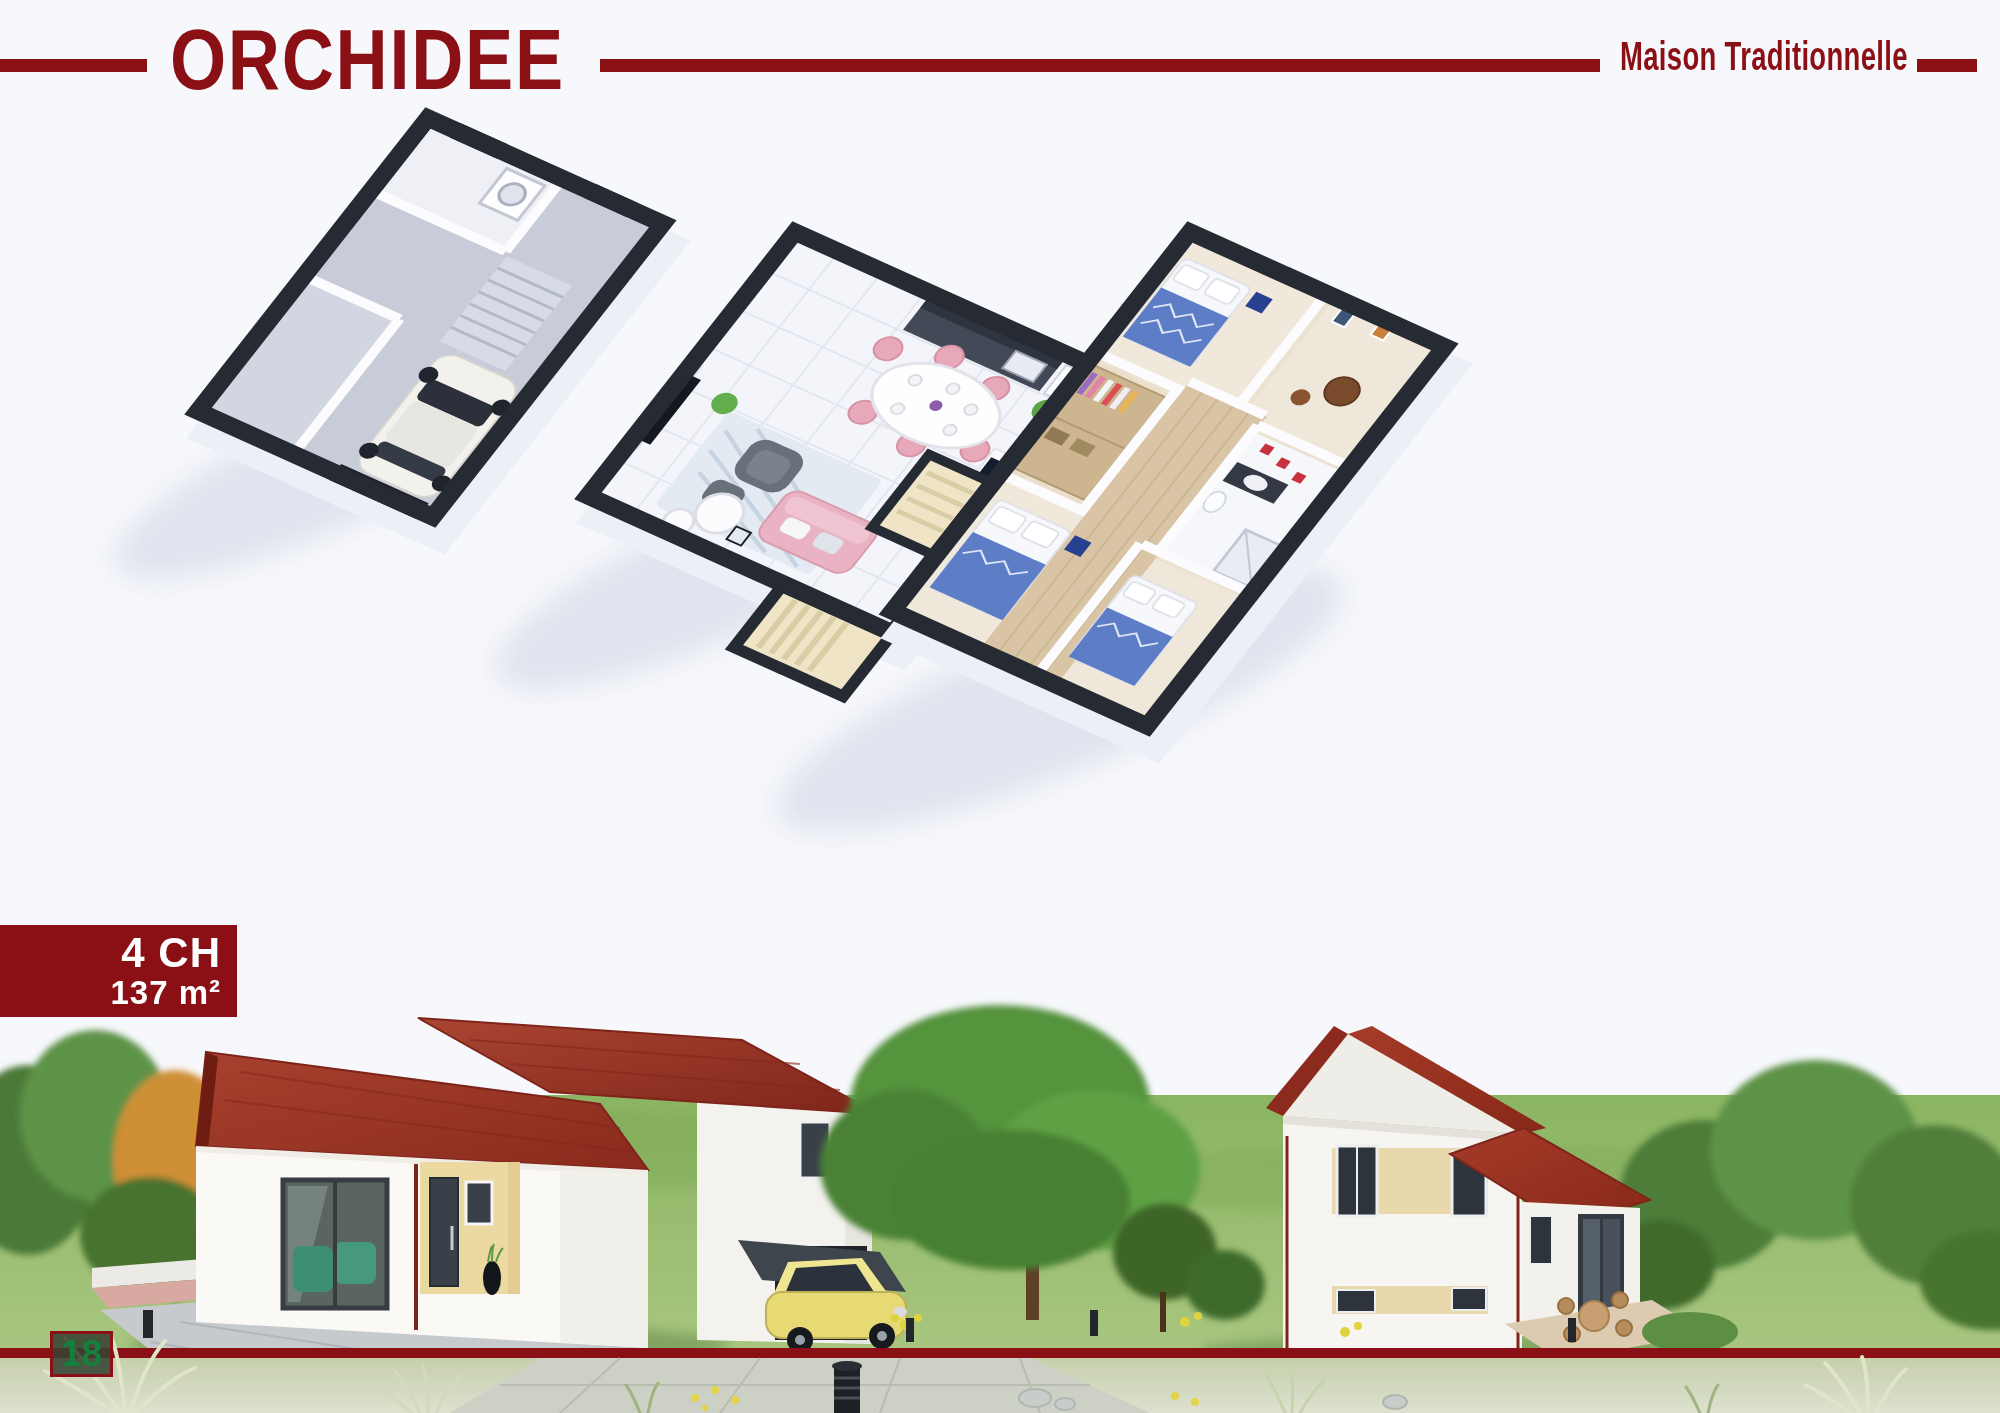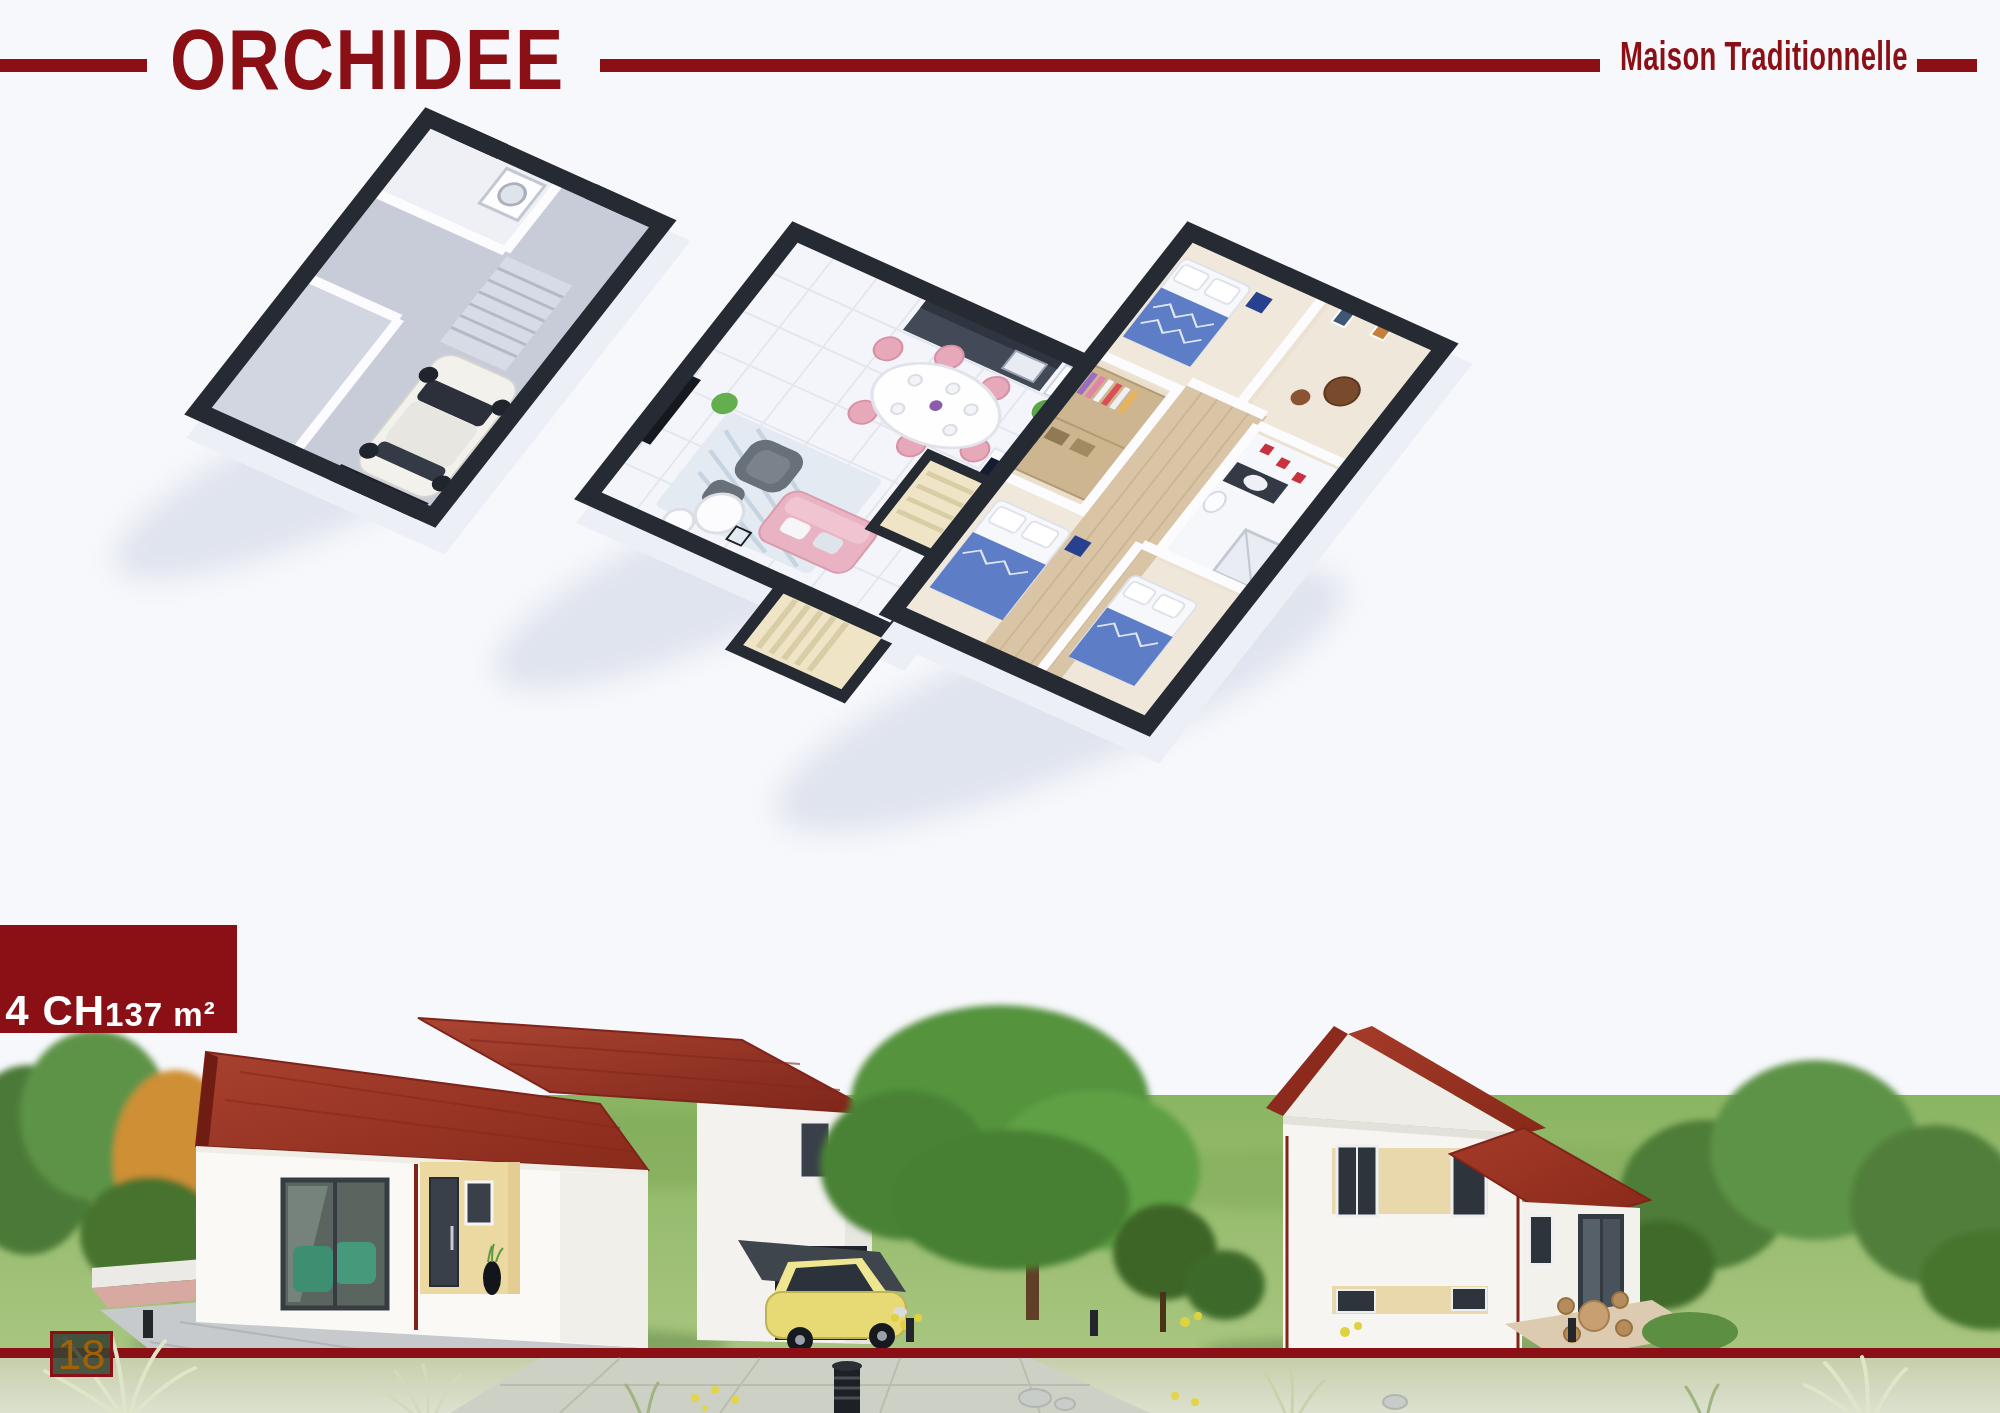--- a/index.html
+++ b/index.html
@@ -10,32 +10,32 @@
   .rule-left{left:0;width:147px;}
   .rule-mid{left:600px;width:1000px;}
   .rule-right{left:1917px;width:60px;}
   .title{position:absolute;left:170px;top:12px;margin:0;color:var(--accent,#8a1016);
          font-size:86px;font-weight:700;letter-spacing:2px;line-height:1.1;
          transform:scaleX(.84);transform-origin:left center;white-space:nowrap;}
   .subtitle{position:absolute;left:1620px;top:34px;margin:0;color:var(--accent,#8a1016);
          font-size:41px;font-weight:700;letter-spacing:.5px;line-height:1.1;
          transform:scaleX(.67);transform-origin:left center;white-space:nowrap;}
   
-  .spec-badge{position:absolute;left:0;top:925px;width:237px;height:108px;
-         background:var(--accent,#8a1016);color:#fff;display:flex;flex-direction:row;
+  .spec-badge{position:absolute;left:0;top:925px;width:237px;height:92px;
+         background:var(--accent,#8a1016);color:#fff;display:flex;flex-direction:column;
          justify-content:center;align-items:flex-end;padding-right:16px;box-sizing:border-box;}
   .spec-badge .rooms{font-size:42px;font-weight:700;line-height:1.05;letter-spacing:1px;}
   .spec-badge .area{font-size:33px;font-weight:700;line-height:1.1;letter-spacing:1px;}
   
   .art{position:absolute;inset:0;}
   
   .page-number-box{position:absolute;left:50px;top:1331px;width:63px;height:46px;
          box-sizing:border-box;border:3px solid var(--accent,#8a1016);
-         background:rgba(56,66,50,.88);color:#a16207;display:flex;align-items:center;
-         justify-content:center;font-size:43px;font-weight:400;}
+         background:rgba(56,66,50,.88);color:#15803d;display:flex;align-items:center;
+         justify-content:center;font-size:37px;font-weight:700;}
 </style>
 </head>
 <body>
 
 <div class="page">
 
   <header>
     <span class="rule rule-left"></span>
     <h1 class="title">ORCHIDEE</h1>
     <span class="rule rule-mid"></span>

